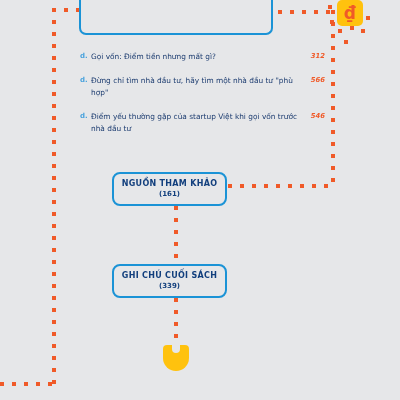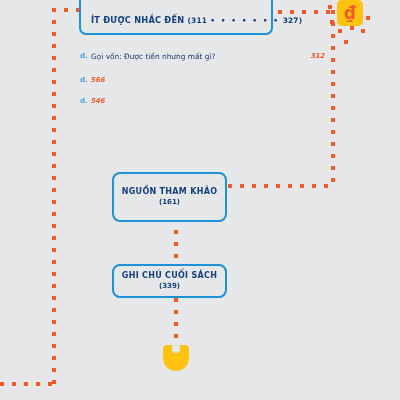--- a/index.html
+++ b/index.html
@@ -181,76 +181,72 @@
     font-weight: bold;
     letter-spacing: .3px;
     line-height: 11px;
   }
   .node-page {
     color: #123f7d;
     font-size: 7px;
     font-weight: bold;
     line-height: 11px;
   }
-  #node-ref  { left: 112px; top: 172px; width: 115px; height: 50px; }
+  #node-ref  { left: 112px; top: 172px; width: 115px; height: 34px; }
   #node-note { left: 112px; top: 264px; width: 115px; height: 34px; }
 </style>
 </head>
 <body>
 
 <div class="page">
 
   <div class="dash-h" style="left:52px;  top:8px;   width:30px;"></div>
   <div class="dash-v" style="left:52px;  top:8px;   height:378px;"></div>
   <div class="dash-h" style="left:0px;   top:382px; width:56px;"></div>
 
   <div class="dash-h" style="left:278px; top:10px;  width:56px;"></div>
   <div class="dash-v" style="left:331px; top:10px;  height:178px;"></div>
   <div class="dash-h" style="left:228px; top:184px; width:106px;"></div>
 
   <div class="dash-v" style="left:174px; top:206px; height:58px;"></div>
   <div class="dash-v" style="left:174px; top:298px; height:46px;"></div>
 
   <div class="header-box">
-    <div class="header-line">
-      <span>ÍT ĐƯỢC NHẮC ĐẾN</span>
-      <span class="header-range">(311</span>
-      <span class="header-range leader">• • • • • • •</span>
-      <span class="header-range">327)</span>
-    </div>
   </div>
 
   <div class="coin-wrap">
     <div class="coin">
       <span>₫</span>
     </div>
     <div class="spark" style="left:0px;  top:7px;"></div>
     <div class="spark" style="left:2px;  top:22px;"></div>
     <div class="spark" style="left:10px; top:31px;"></div>
     <div class="spark" style="left:22px; top:28px;"></div>
     <div class="spark" style="left:33px; top:31px;"></div>
     <div class="spark" style="left:38px; top:18px;"></div>
     <div class="spark" style="left:16px; top:42px;"></div>
   </div>
 
   <div class="toc">
 
     <div class="toc-item">
       <span class="toc-marker">d.</span>
-      <span class="toc-text">Gọi vốn: Được tiền nhưng mất gì?</span>
+      <span class="toc-text">Gọi vốn: Điểm tiền nhưng mất gì?</span>
       <span class="toc-page">312</span>
     </div>
 
     <div class="toc-item">
       <span class="toc-marker">d.</span>
+      <span class="toc-text">Đừng chỉ tìm nhà đầu tư, hãy tìm một nhà đầu tư "phù hợp"</span>
       <span class="toc-page">566</span>
     </div>
 
     <div class="toc-item">
       <span class="toc-marker">d.</span>
+      <span class="toc-text">Điểm yếu thường gặp của startup Việt khi gọi vốn trước nhà đầu tư</span>
       <span class="toc-page">546</span>
     </div>
 
   </div>
 
   <div class="node" id="node-ref">
     <div class="node-title">NGUỒN THAM KHẢO</div>
     <div class="node-page">(161)</div>
   </div>
 

